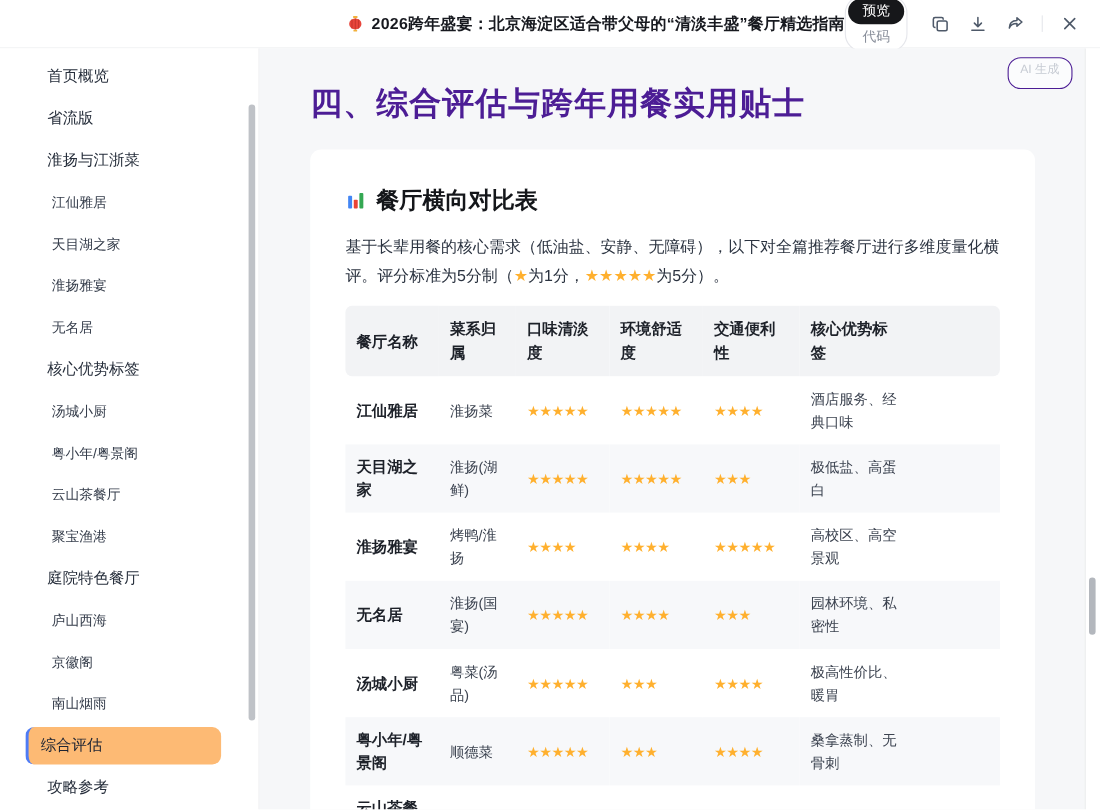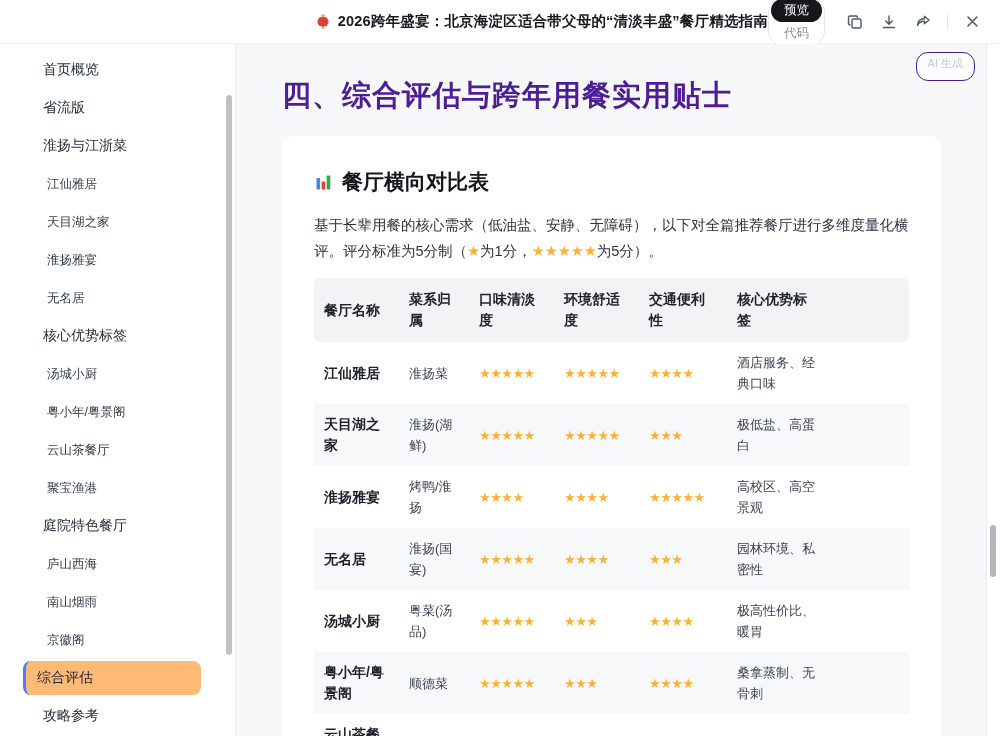--- a/index.html
+++ b/index.html
@@ -128,22 +128,22 @@
         <div class="s-item lv2">天目湖之家</div>
         <div class="s-item lv2">淮扬雅宴</div>
         <div class="s-item lv2">无名居</div>
         <div class="s-item">核心优势标签</div>
         <div class="s-item lv2">汤城小厨</div>
         <div class="s-item lv2">粤小年/粤景阁</div>
         <div class="s-item lv2">云山茶餐厅</div>
         <div class="s-item lv2">聚宝渔港</div>
         <div class="s-item">庭院特色餐厅</div>
         <div class="s-item lv2">庐山西海</div>
+        <div class="s-item lv2">京徽阁</div>
         <div class="s-item lv2">南山烟雨</div>
-        <div class="s-item lv2">京徽阁</div>
         <div class="s-item active">综合评估</div>
         <div class="s-item">攻略参考</div>
       </div>
     <div class="sidebar-thumb"></div>
   </nav>
 
   <main class="main">
     <div class="ai-badge">AI 生成</div>
     <h1 class="page-heading">四、综合评估与跨年用餐实用贴士</h1>
 

